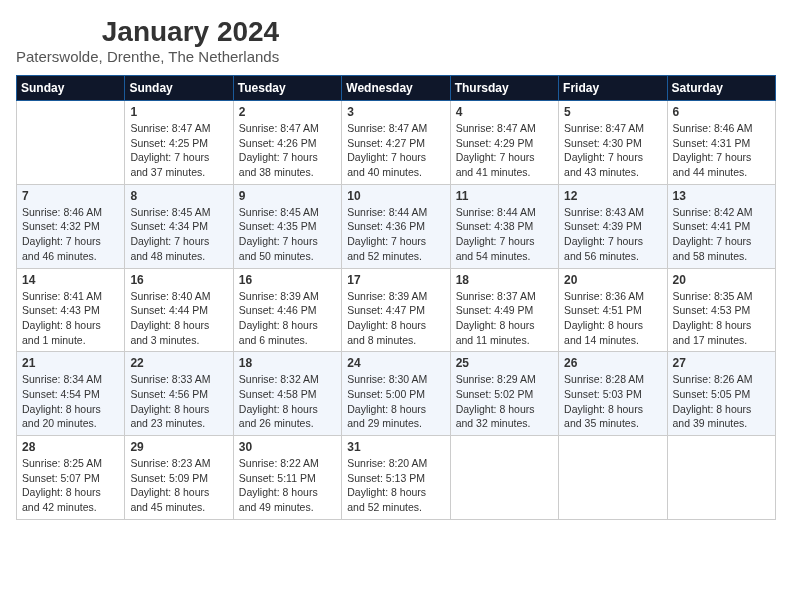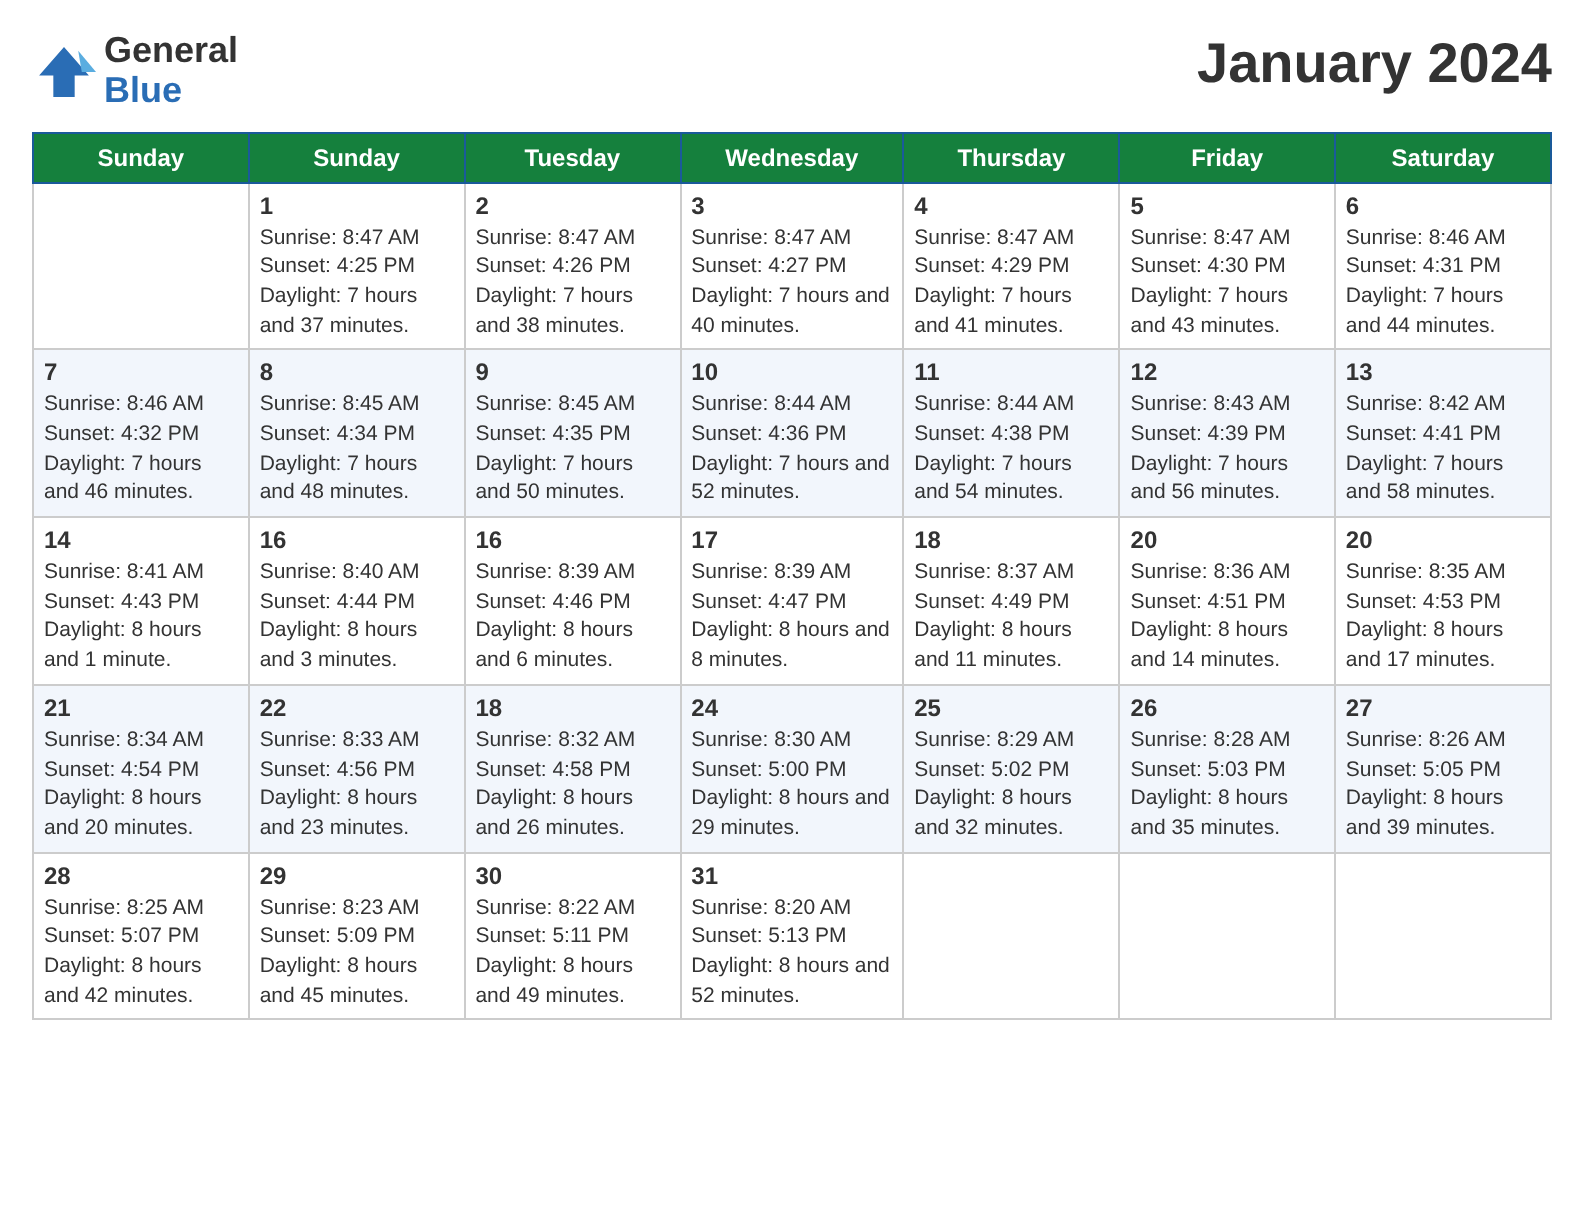--- a/index.html
+++ b/index.html
@@ -45,27 +45,27 @@
     .location {
       font-size: 15px;
       color: #555;
     }
     .calendar {
       width: 100%;
       border-collapse: collapse;
       font-size: 11px;
     }
     .calendar thead tr th {
-      background: #15803d;
+      background: #0f172a;
       color: #fff;
-      padding: 5px 22px;
+      padding: 5px 4px;
       font-size: 12px;
       font-weight: bold;
       border: 1px solid #1a5a9a;
-      text-align: center;
+      text-align: left;
     }
     .calendar tbody tr td {
       border: 1px solid #ccc;
       vertical-align: top;
       padding: 4px 5px;
       width: calc(100% / 7);
       min-height: 80px;
       color: #333;
       background: #fff;
     }
@@ -84,32 +84,23 @@
       line-height: 1.4;
     }
     .empty-cell {
       background: #f9f9f9;
     }
   </style>
 </head>
 <body>
 
 <div class="header">
-  <div class="logo">
-    <svg class="logo-icon" viewBox="0 0 36 36">
-      <polygon points="18,4 32,20 24,20 24,32 12,32 12,20 4,20" fill="#2a6db5"></polygon>
-      <polygon points="26,6 36,18 28,18" fill="#5aade0"></polygon>
-    </svg>
-    <div class="logo-text">
-      <span class="logo-general">General</span>
-      <span class="logo-blue">Blue</span>
-    </div>
-  </div>
   <div class="title-block">
     <div class="month-title">January 2024</div>
+    <div class="location">Paterswolde, Drenthe, The Netherlands</div>
   </div>
 </div>
 
 <table class="calendar">
   <thead>
     <tr>
     <th>Sunday</th>
         <th>Sunday</th>
         <th>Tuesday</th>
         <th>Wednesday</th>

